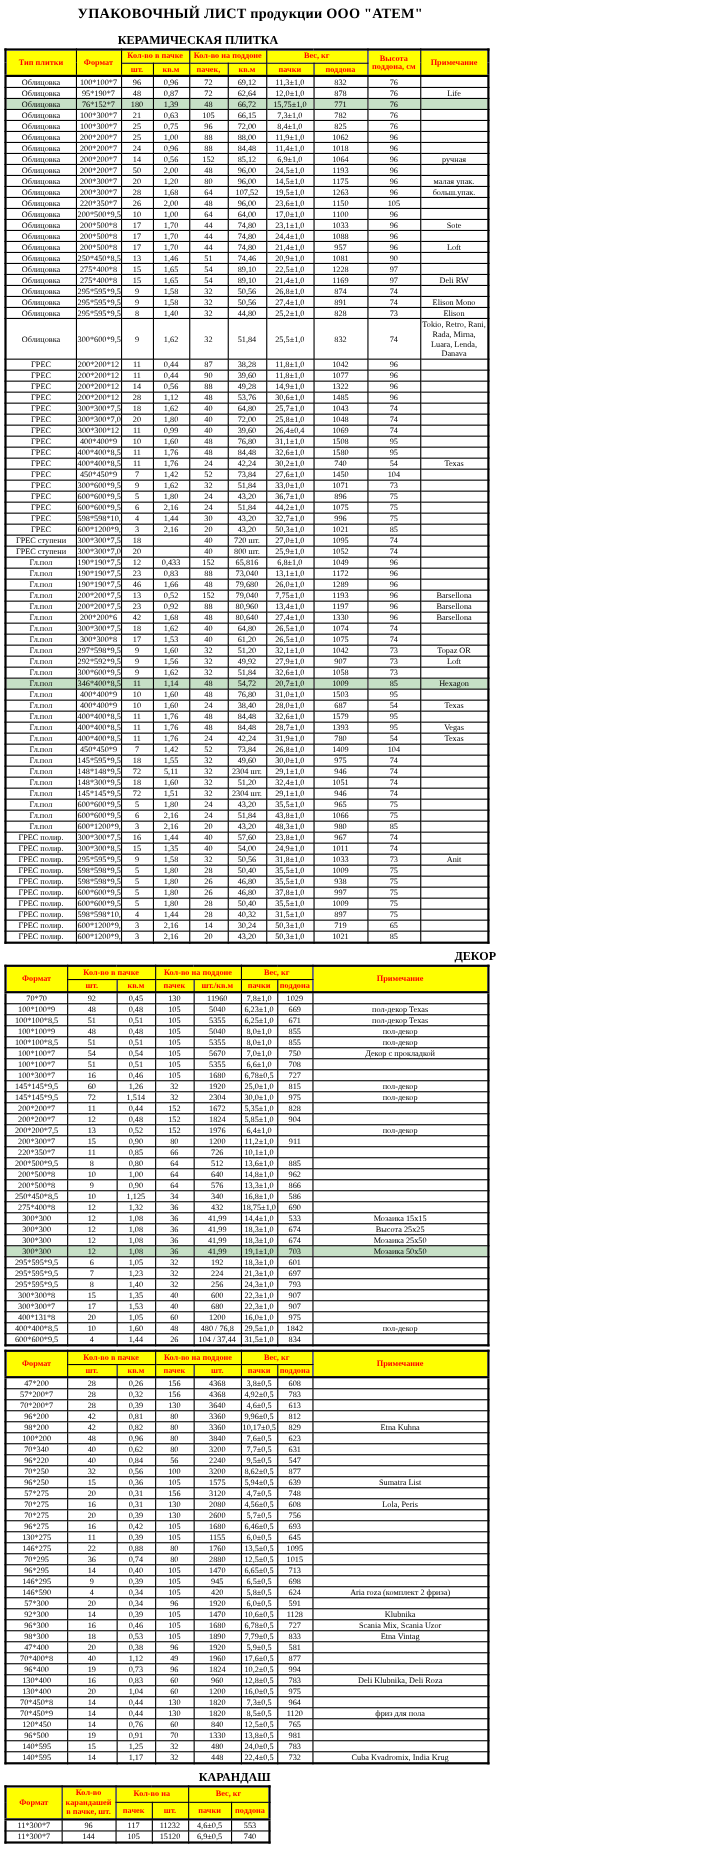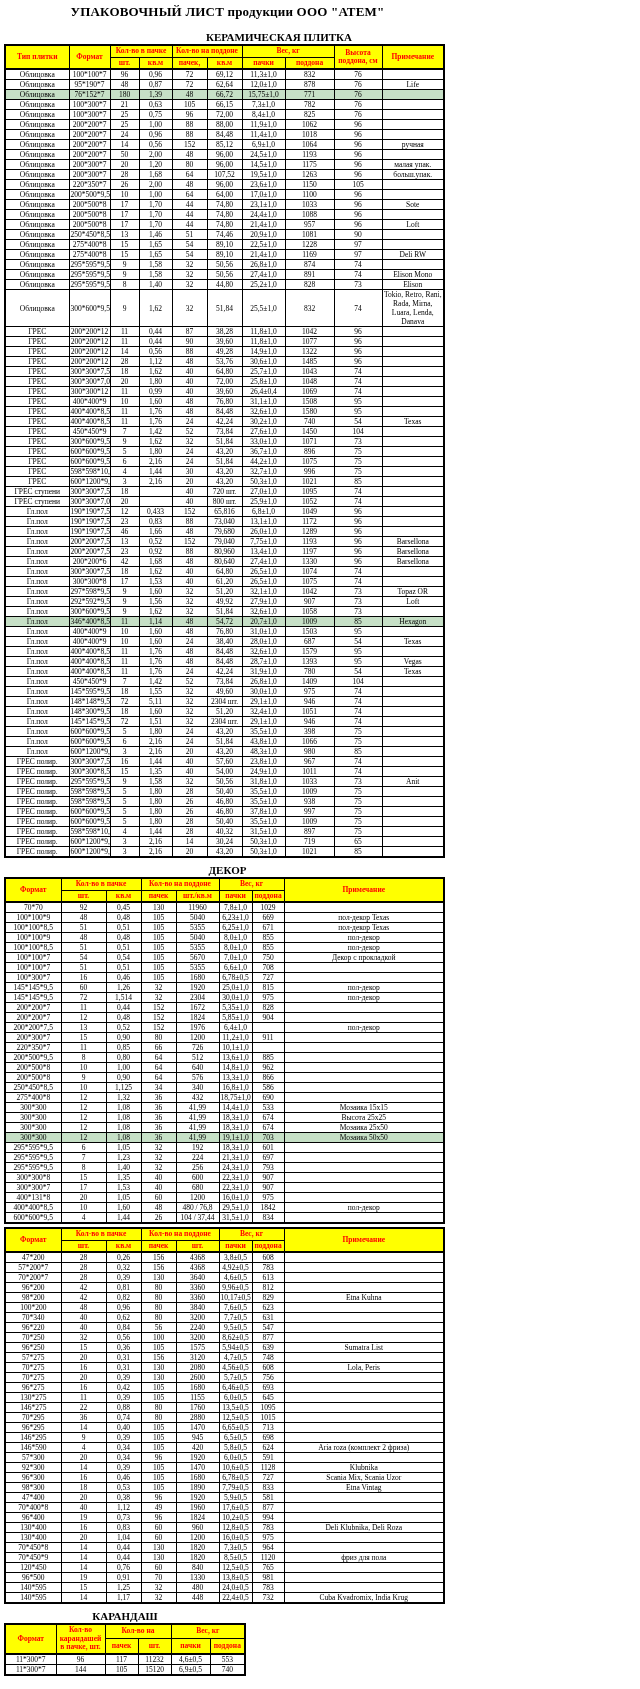--- a/index.html
+++ b/index.html
@@ -1,20 +1,20 @@
 <!DOCTYPE html>
 <html><head>
 <meta charset="utf-8">
 <style>
   html,body{margin:0;padding:0;background:#fff;width:640px;height:1689px;overflow:hidden;}
   body{font-family:"Liberation Serif","DejaVu Serif",serif;color:#000;}
   .doc{width:447px;padding:3px 0 0 4px;}
   .page-title{font-size:13px;font-weight:bold;text-align:center;letter-spacing:.2px;margin:1px 0 11px 0;}
-  .sec-title{font-size:11px;font-weight:bold;margin:3px 0 1px 0;text-align:center;}
-  .sec-title.tile-t{text-align:center;padding-left:103px;}
+  .sec-title{font-size:11px;font-weight:bold;margin:3px 0 1px 0;text-align:right;}
+  .sec-title.tile-t{text-align:left;padding-left:103px;}
   .sec-title.pencil-t{width:242px;}
   table{border-collapse:collapse;table-layout:fixed;border:2px solid #000;}
   .w-full{width:440px;}
   .w-pencil{width:241px;}
   th,td{border:1px solid #000;overflow:hidden;}
   thead{border-bottom:2px solid #000;}
   th{background:#ffff00;color:#ff0000;font-size:7.5px;font-weight:bold;line-height:8.5px;padding:1px 1px;text-align:center;}
   td{font-size:7.5px;line-height:9px;padding:0 1px;text-align:center;white-space:normal;}
   tbody tr.hl td{background:#c6e0c6;}
   .gap{height:3px;}
@@ -817,21 +817,21 @@
           <td></td>
         </tr>
         <tr>
           <td>Гл.пол</td>
           <td>600*600*9,5</td>
           <td>5</td>
           <td>1,80</td>
           <td>24</td>
           <td>43,20</td>
           <td>35,5±1,0</td>
-          <td>398</td>
+          <td>965</td>
           <td>75</td>
           <td></td>
         </tr>
         <tr>
           <td>Гл.пол</td>
           <td>600*600*9,5</td>
           <td>6</td>
           <td>2,16</td>
           <td>24</td>
           <td>51,84</td>

